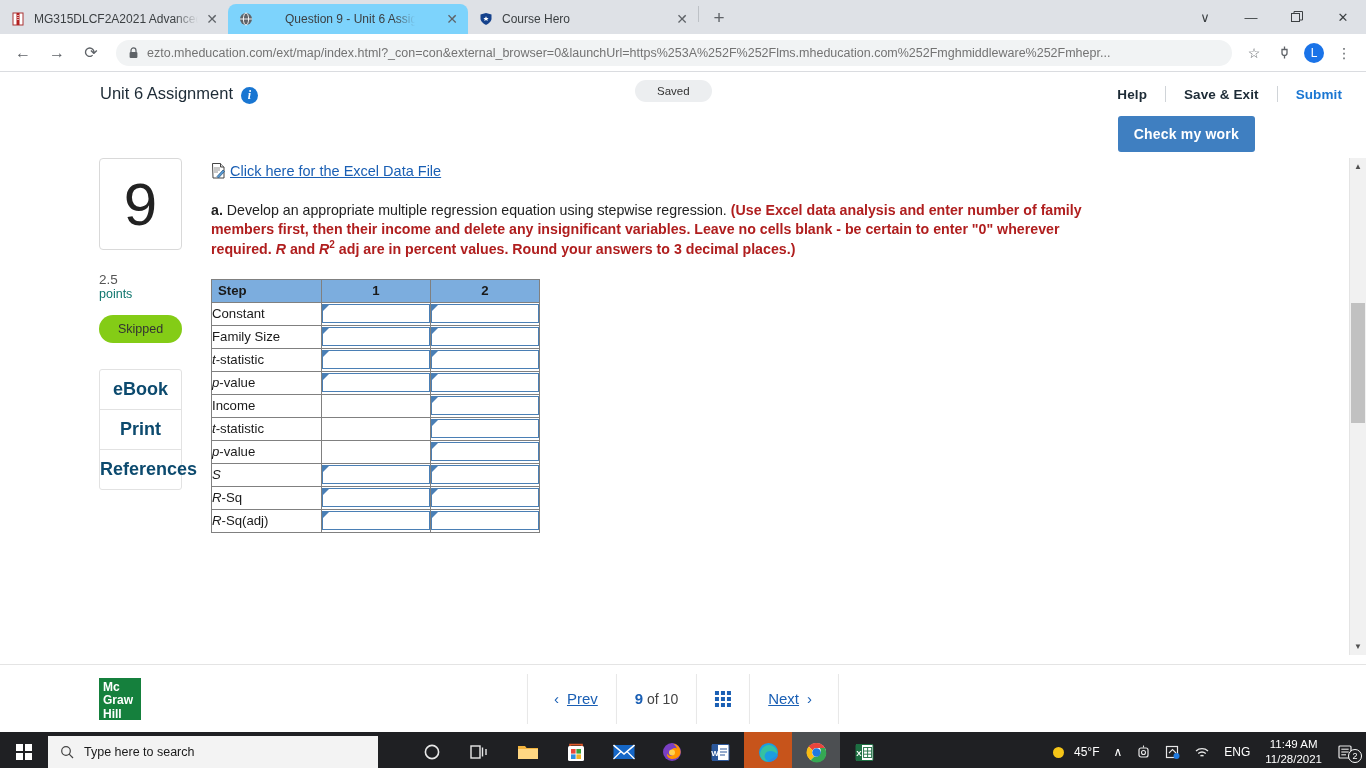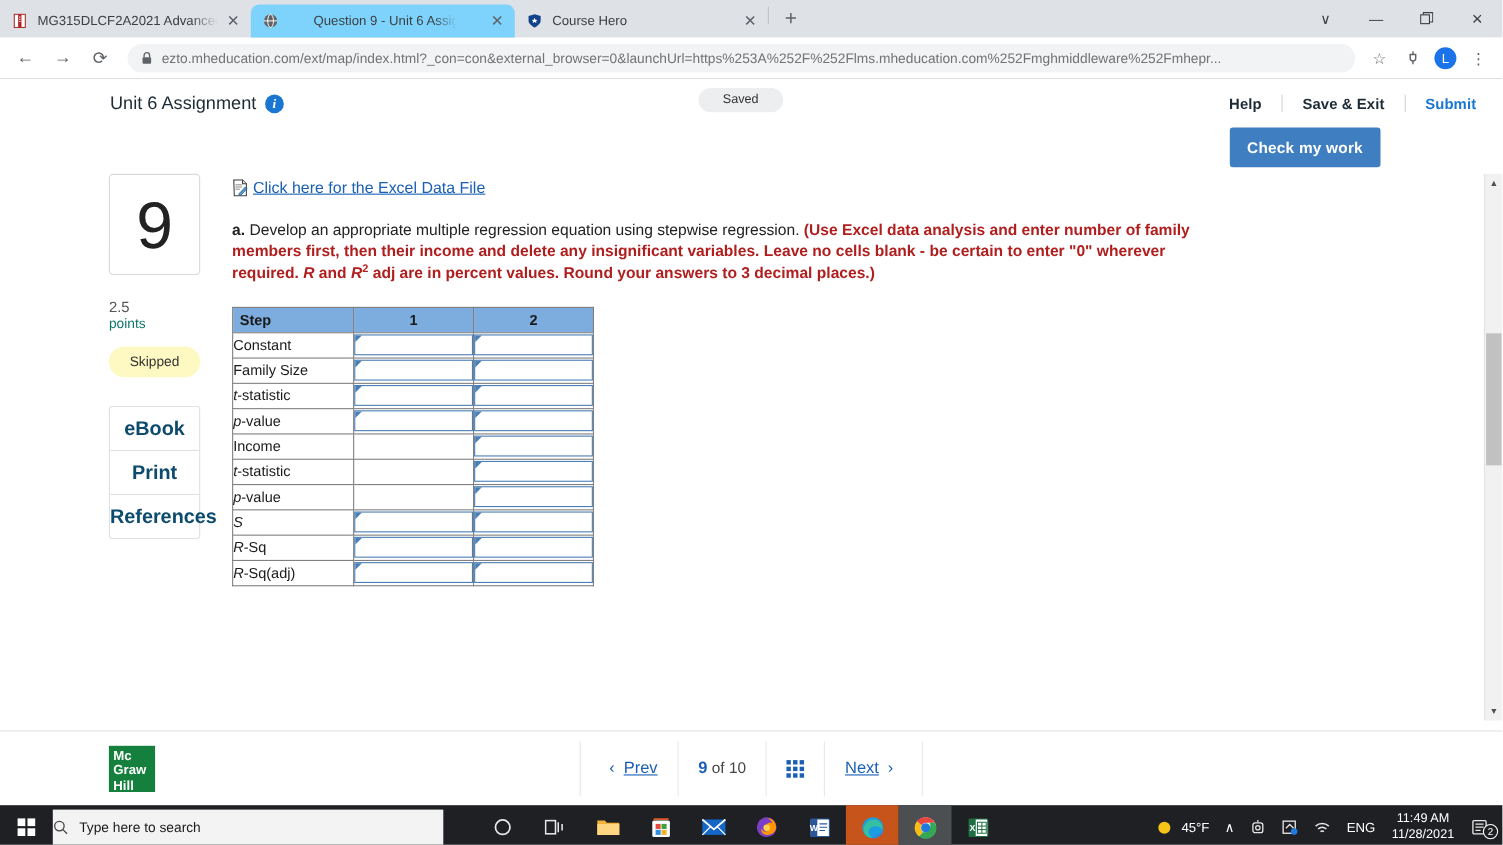--- a/index.html
+++ b/index.html
@@ -99,21 +99,21 @@
   .qnum-box {
     width: 83px; height: 92px; border: 1px solid #d9d9d9; border-radius: 4px;
     display: flex; align-items: center; justify-content: center;
     font-size: 60px; color: #222; font-family: "Liberation Sans", sans-serif;
     font-weight: 300;
   }
   .pts { margin-top: 22px; font-size: 13.5px; color: #555; text-align: left; padding-left: 0;}
   .pts .val { display: block; }
   .pts .lbl { display: block; font-size: 12.5px; color: #0f766e; }
   .skipped {
-    margin-top: 14px; background: #fef9c3; color: #333; font-size: 12.5px;
+    margin-top: 14px; background: #84cc16; color: #333; font-size: 12.5px;
     border-radius: 16px; padding: 7px 0; width: 83px;
   }
   .tool-stack { margin-top: 26px; border: 1px solid #e2e2e2; border-radius: 3px; }
   .tool-btn { font-size: 18px; color: #0c4a6e; padding: 9px 0;
     border-bottom: 1px solid #e2e2e2; font-weight: bold; }
   .tool-btn:last-child { border-bottom: none; }
 
   
   .qmain { position: absolute; left: 211px; top: 0; right: 132px; }
   .excel-link { display: flex; align-items: center; font-size: 14.5px;
@@ -183,22 +183,22 @@
   .taskbar {
     height: 40px; background: #1f2023; display: flex; align-items: center;
     position: relative;
   }
   .start-btn { width: 48px; height: 40px; display: flex; align-items: center;
     justify-content: center; }
   .winlogo { display: grid; grid-template-columns: 7px 7px; grid-template-rows: 7px 7px;
     gap: 2px; }
   .winlogo i { background: #ffffff; display: block; }
   .searchbox {
-    width: 355px; height: 32px; background: #f3f3f3; display: flex;
-    align-items: center; font-size: 12.5px; color: #1a1a1a;
+    width: 330px; height: 32px; background: #f3f3f3; display: flex;
+    align-items: center; padding-left: 12px; font-size: 12.5px; color: #1a1a1a;
   }
   .tb-app { width: 48px; height: 40px; display: flex; align-items: center;
     justify-content: center; position: relative; }
   .tb-app.active-orange { background: #c7541b; }
   .tb-app.active-gray { background: #4c4f52; }
   .tray { position: absolute; right: 0; display: flex; align-items: center;
     height: 40px; padding-right: 6px; color: #fff; }
   .tray-item { padding: 0 7px; font-size: 12px; color: #fff;
     display: flex; align-items: center; }
   .clock { text-align: center; font-size: 11.5px; line-height: 15px; padding: 0 8px;}

